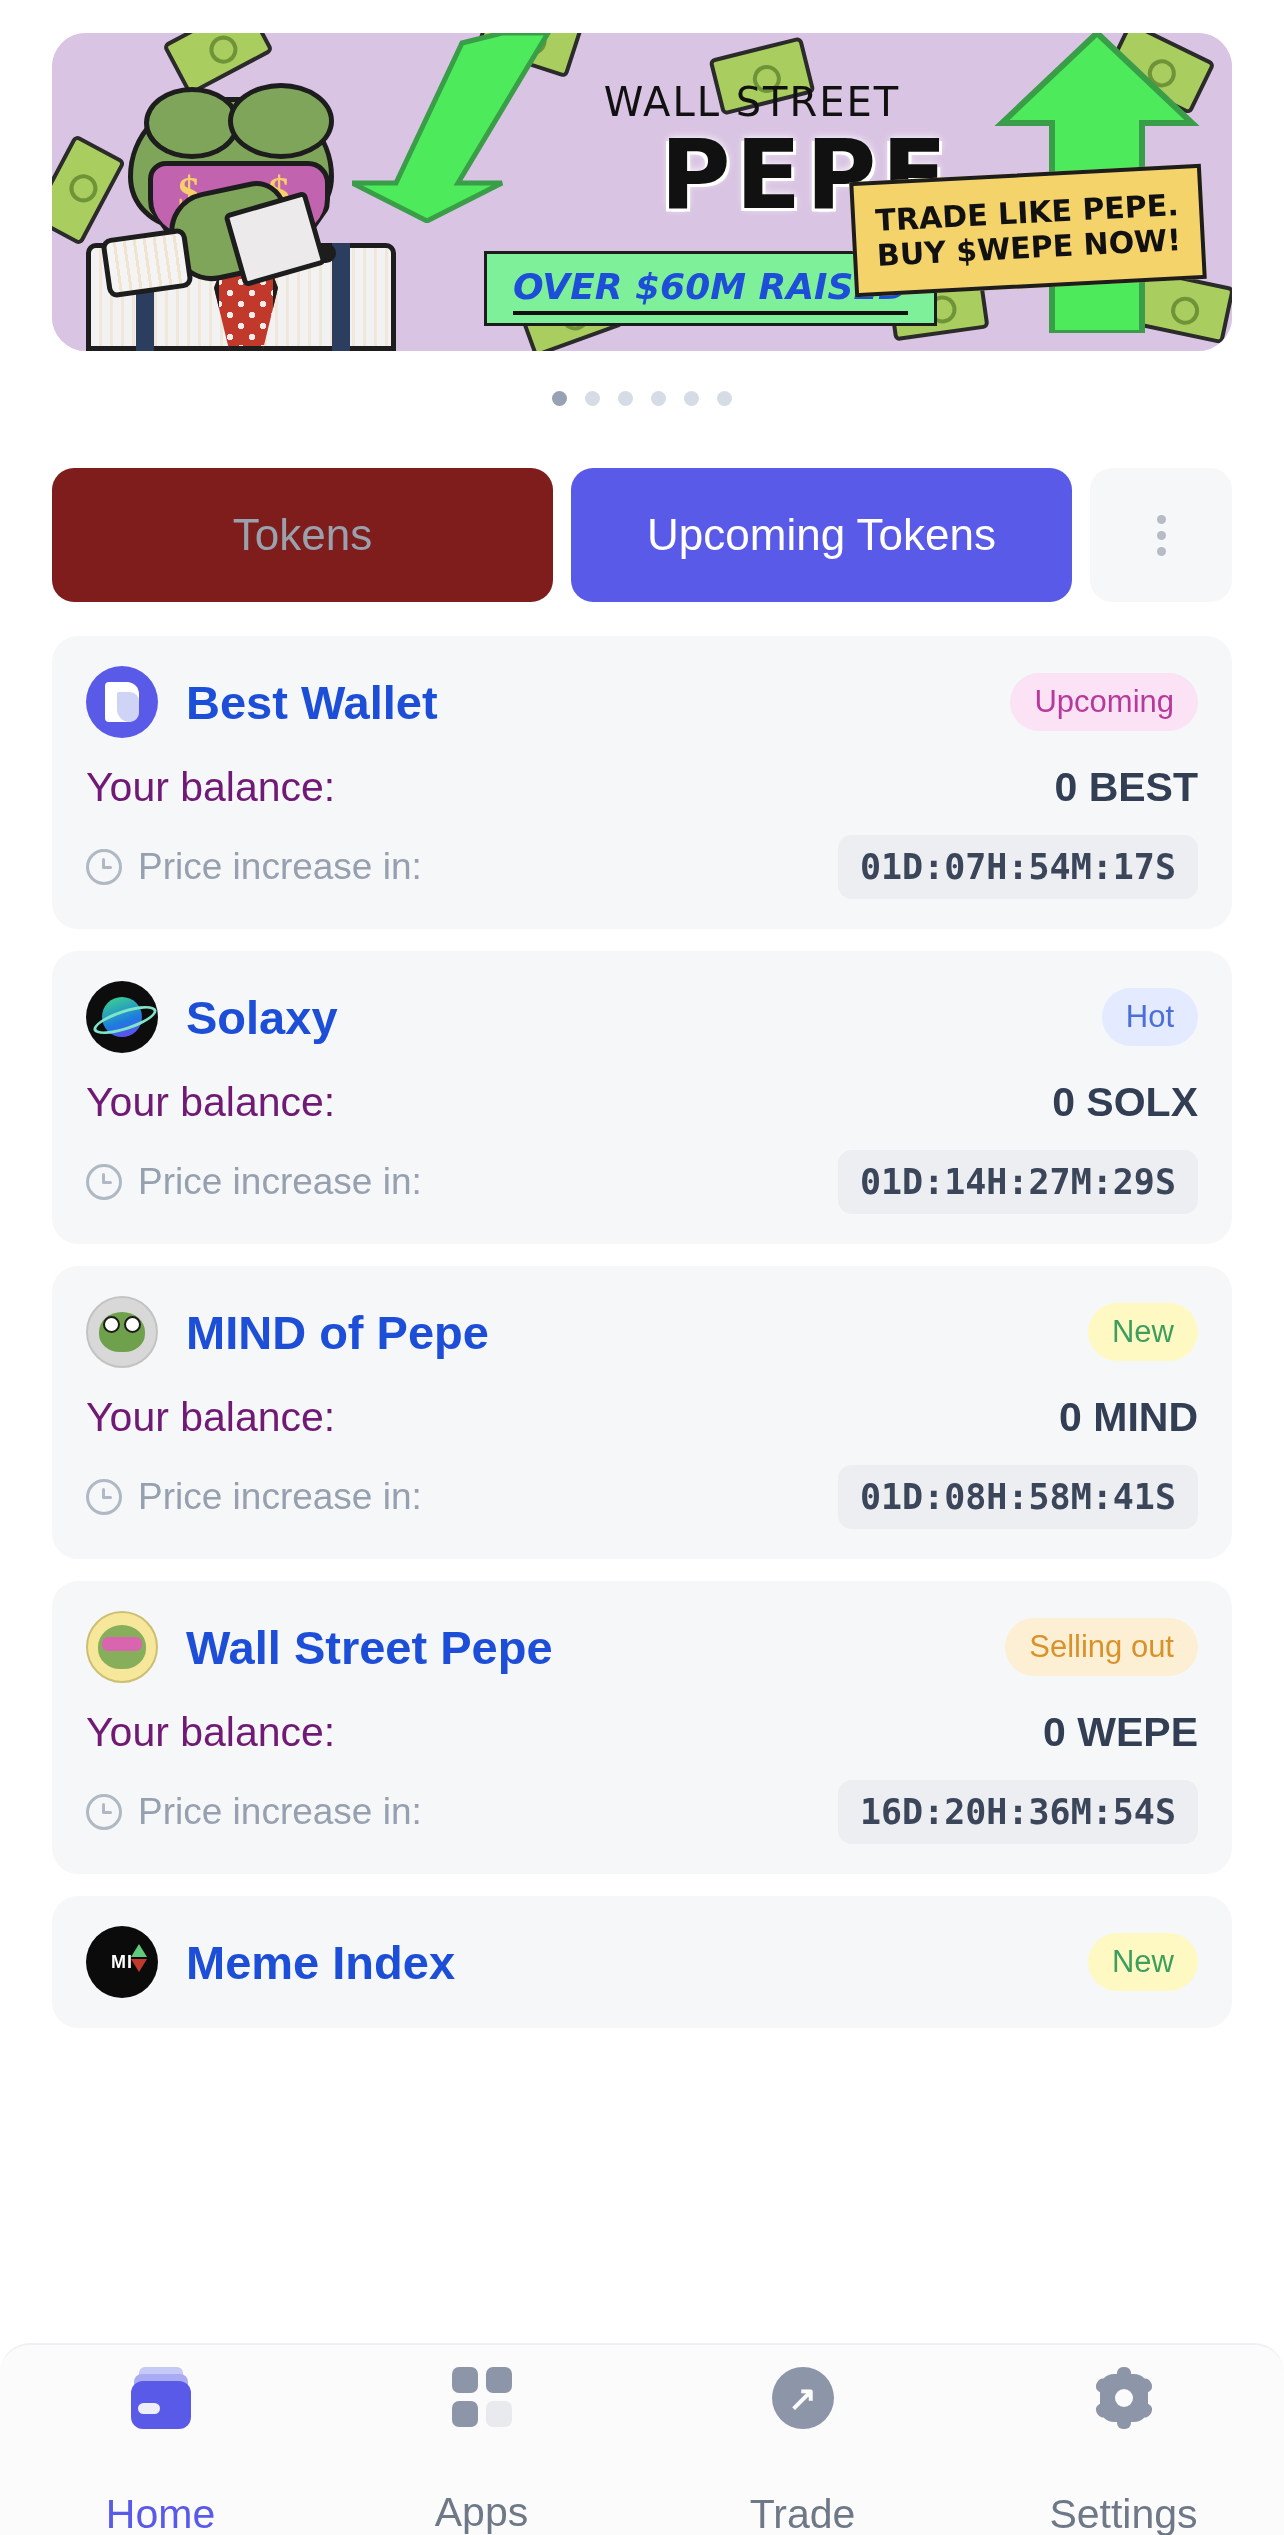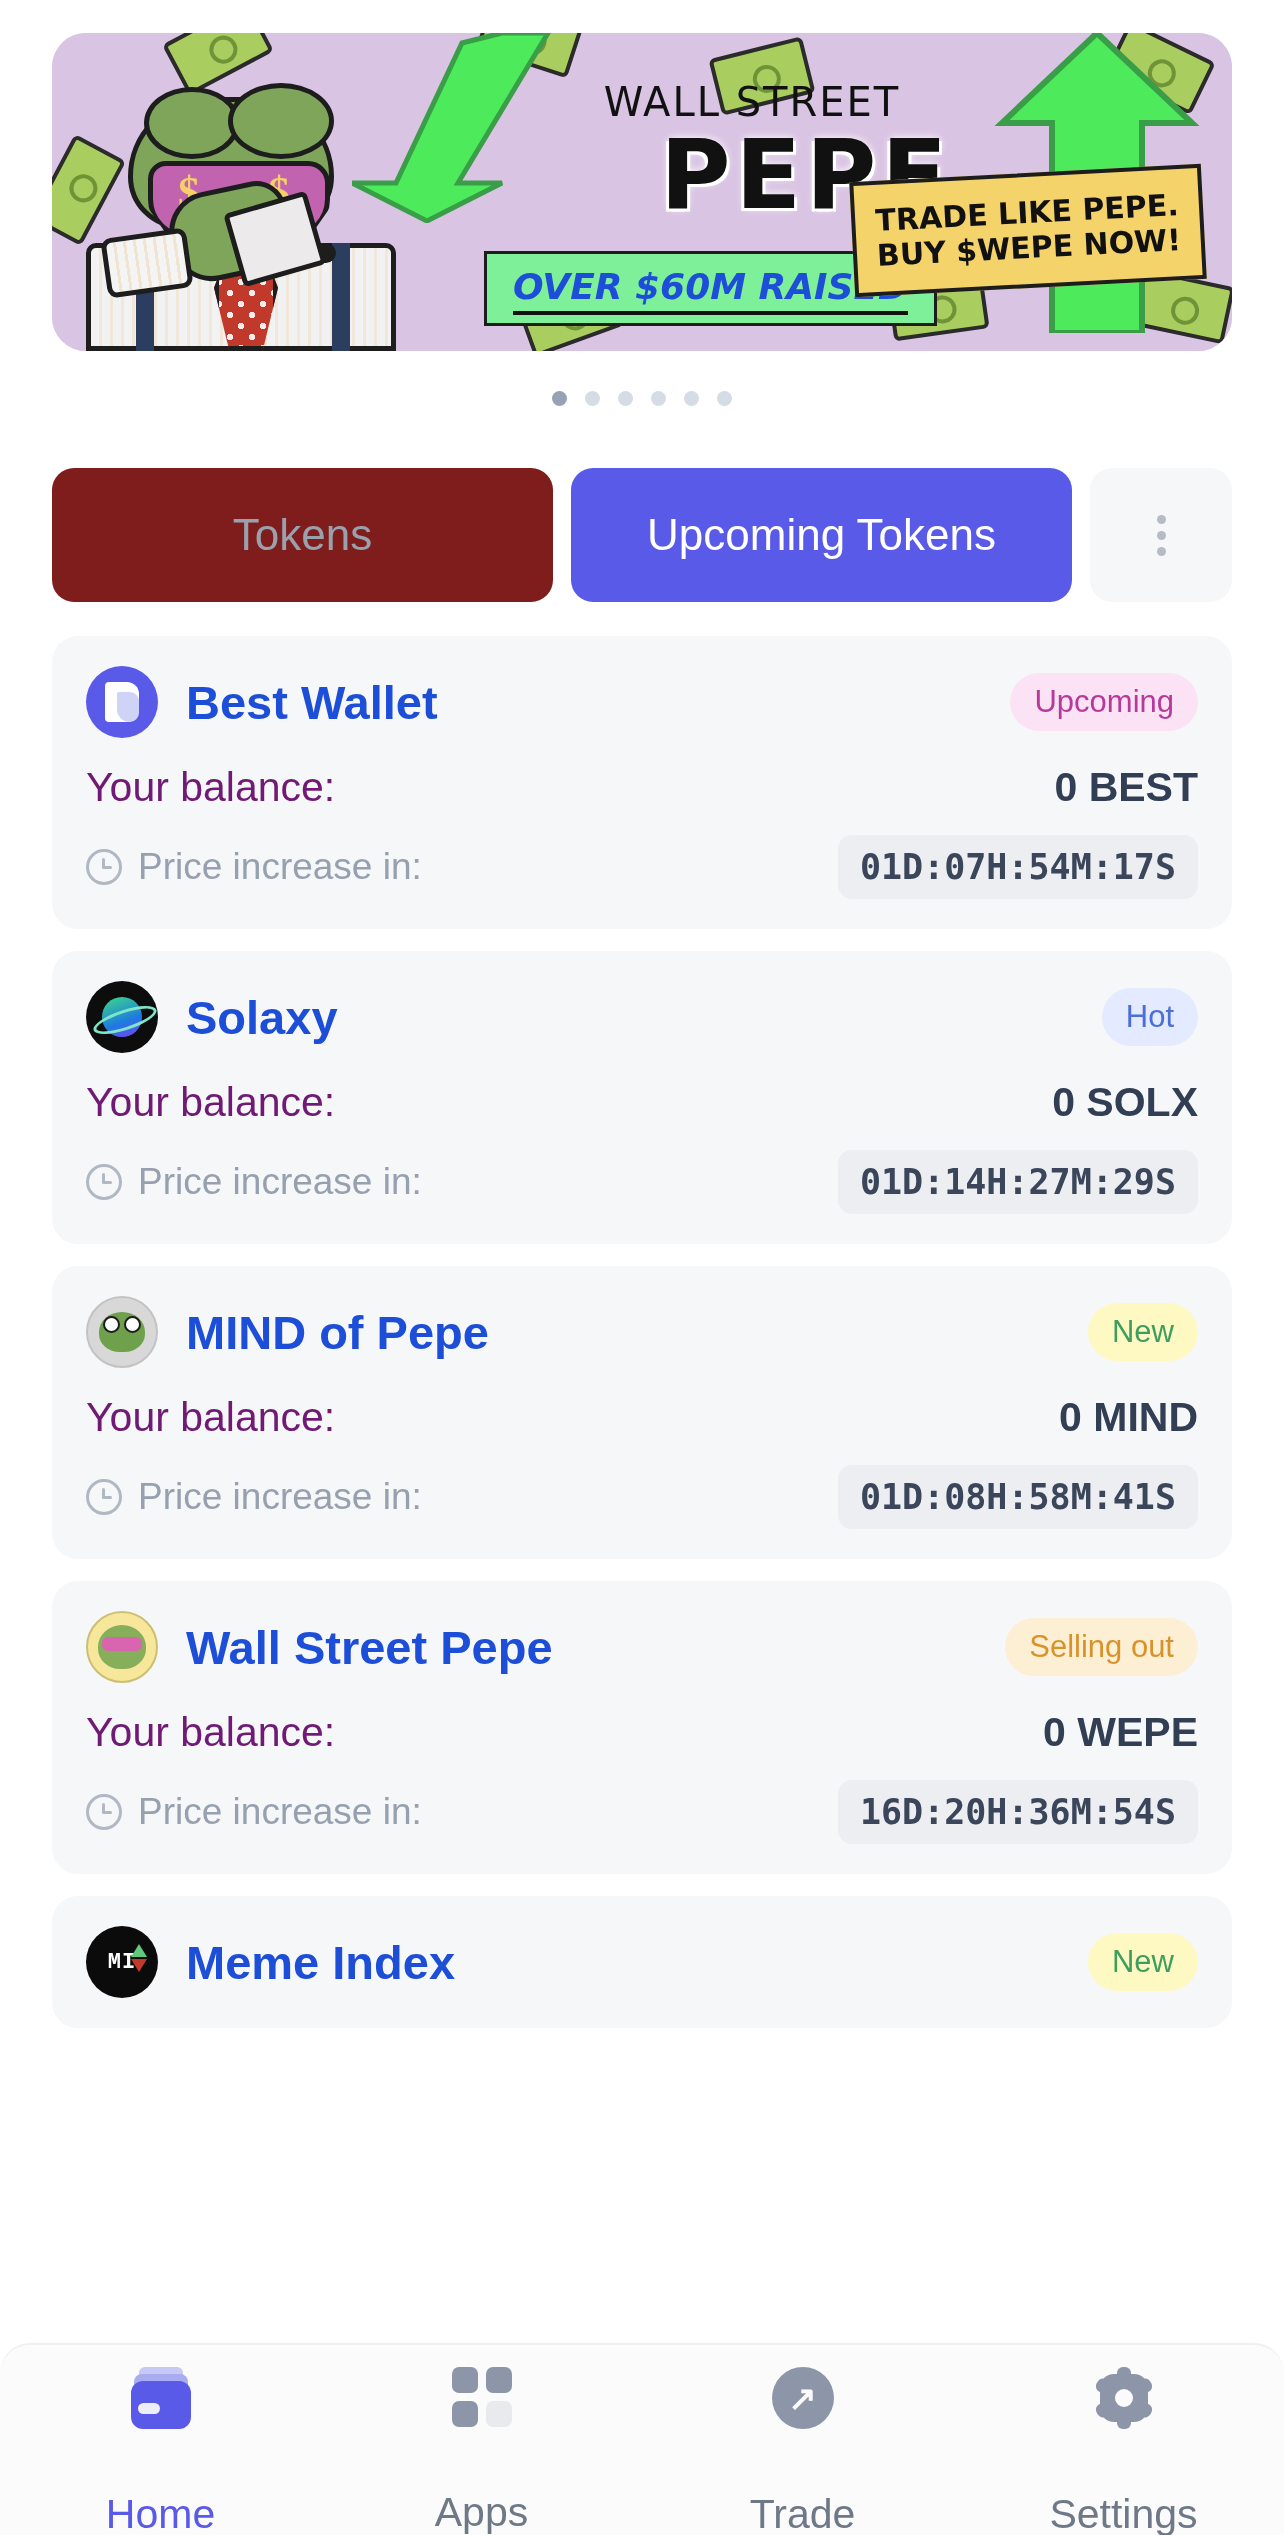--- a/index.html
+++ b/index.html
@@ -477,23 +477,23 @@
     content: "";
     position: absolute;
     left: 4px; top: 12px;
     width: 40px; height: 14px;
     background: #d964b0;
     border-radius: 6px;
   }
   .logo-meme { background: #0b0b0b; }
   .logo-meme .mi {
     color: #fff;
-    font-size: 22px;
+    font-size: 18px;
     font-weight: bold;
-    font-family: Liberation Mono, monospace;
+    font-family: Liberation Sans, sans-serif;
     letter-spacing: 1px;
   }
   .logo-meme .tri {
     position: absolute;
     right: 11px; top: 18px;
     width: 0; height: 0;
     border-left: 8px solid transparent;
     border-right: 8px solid transparent;
     border-bottom: 13px solid #5fc97d;
   }

